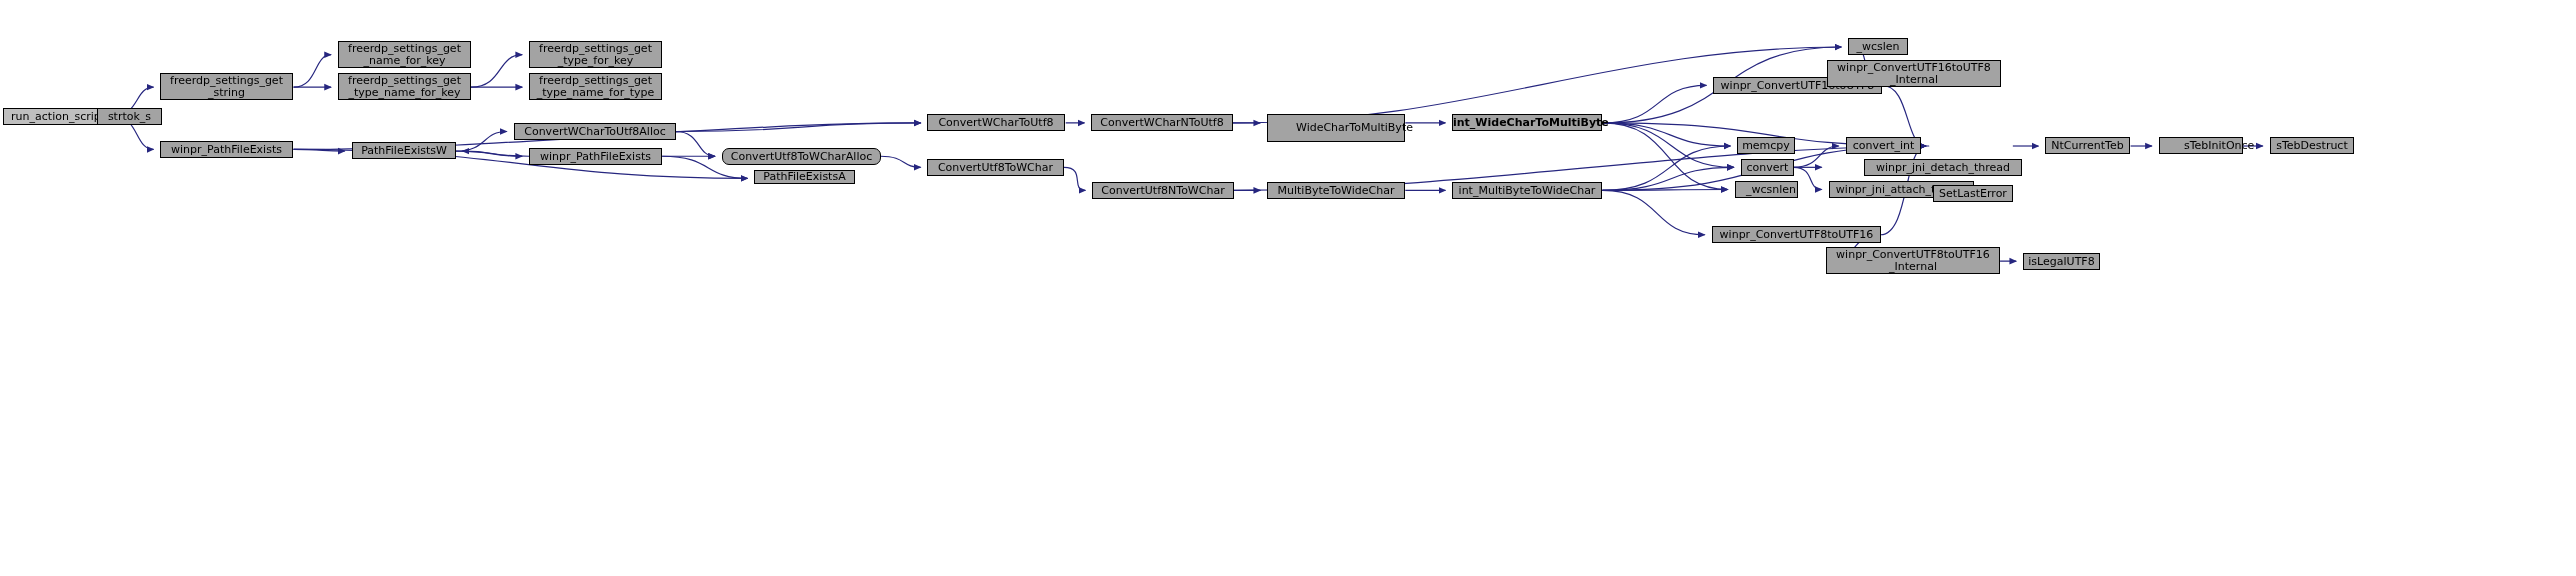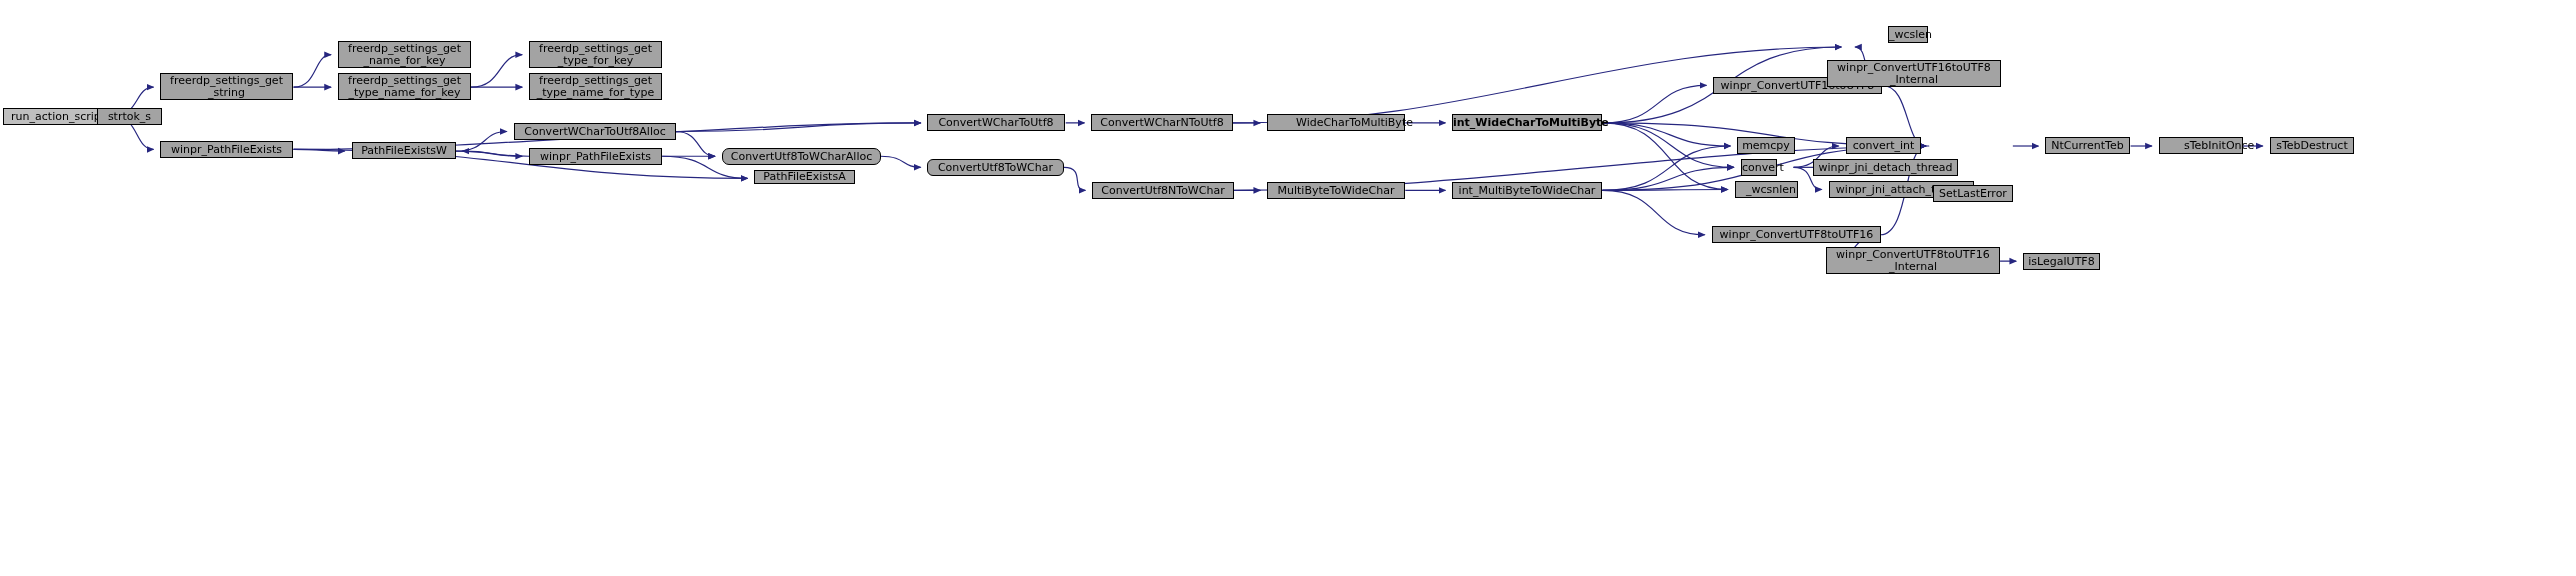--- a/index.html
+++ b/index.html
@@ -89,36 +89,36 @@
 _type_name_for_key</span></div>
       <div class="node" style="left: 529px; top: 73px; width: 133px; height: 27px;"><span>freerdp_settings_get
 _type_name_for_type</span></div>
       <div class="node" style="left: 160px; top: 141px; width: 133px; height: 17px;"><span>winpr_PathFileExists</span></div>
       <div class="node" style="left: 352px; top: 142px; width: 104px; height: 17px;"><span>PathFileExistsW</span></div>
       <div class="node" style="left: 514px; top: 123px; width: 162px; height: 17px;"><span>ConvertWCharToUtf8Alloc</span></div>
       <div class="node" style="left: 529px; top: 148px; width: 133px; height: 17px;"><span>winpr_PathFileExists</span></div>
       <div class="node" style="left: 722px; top: 148px; width: 159px; height: 17px; border-radius: 7px;"><span>ConvertUtf8ToWCharAlloc</span></div>
       <div class="node" style="left: 754px; top: 170px; width: 101px; height: 14px;"><span>PathFileExistsA</span></div>
       <div class="node" style="left: 927px; top: 114px; width: 138px; height: 17px;"><span>ConvertWCharToUtf8</span></div>
-      <div class="node" style="left: 927px; top: 159px; width: 137px; height: 17px; border-radius: 6px;"><span>ConvertUtf8ToWChar</span></div>
+      <div class="node" style="left: 927px; top: 159px; width: 137px; height: 17px;"><span>ConvertUtf8ToWChar</span></div>
       <div class="node" style="left: 1091px; top: 114px; width: 142px; height: 17px;"><span>ConvertWCharNToUtf8</span></div>
       <div class="node" style="left: 1092px; top: 182px; width: 142px; height: 17px;"><span>ConvertUtf8NToWChar</span></div>
-      <div class="node" style="left: 1267px; top: 114px; width: 138px; height: 17px; padding-left: 28px;"><span>WideCharToMultiByte</span></div>
+      <div class="node" style="left: 1267px; top: 114px; width: 138px; height: 28px; padding-left: 28px;"><span>WideCharToMultiByte</span></div>
       <div class="node" style="left: 1267px; top: 182px; width: 138px; height: 17px;"><span>MultiByteToWideChar</span></div>
       <div class="node" style="left: 1452px; top: 114px; width: 150px; height: 17px; font-weight: bold;"><span>int_WideCharToMultiByte</span></div>
       <div class="node" style="left: 1452px; top: 182px; width: 150px; height: 17px;"><span>int_MultiByteToWideChar</span></div>
-      <div class="node" style="left: 1848px; top: 26px; width: 40px; height: 17px; margin-left: 40px;"><span>_wcslen</span></div>
+      <div class="node" style="left: 1848px; top: 38px; width: 60px; height: 17px;"><span>_wcslen</span></div>
       <div class="node" style="left: 1713px; top: 77px; width: 169px; height: 17px;"><span>winpr_ConvertUTF16toUTF8</span></div>
       <div class="node" style="left: 1827px; top: 60px; width: 174px; height: 27px;"><span>winpr_ConvertUTF16toUTF8
 _Internal</span></div>
       <div class="node" style="left: 1737px; top: 137px; width: 58px; height: 17px;"><span>memcpy</span></div>
-      <div class="node" style="left: 1741px; top: 159px; width: 36px; height: 17px;"><span>convert</span></div>
+      <div class="node" style="left: 1741px; top: 159px; width: 53px; height: 17px;"><span>convert</span></div>
       <div class="node" style="left: 1735px; top: 181px; width: 63px; height: 17px; padding-left: 9px;"><span>_wcsnlen</span></div>
       <div class="node" style="left: 1846px; top: 137px; width: 75px; height: 17px;"><span>convert_int</span></div>
-      <div class="node" style="left: 1813px; top: 159px; width: 145px; height: 17px;"><span>winpr_jni_detach_thread</span></div>
+      <div class="node" style="left: 1864px; top: 159px; width: 158px; height: 17px;"><span>winpr_jni_detach_thread</span></div>
       <div class="node" style="left: 1829px; top: 181px; width: 145px; height: 17px;"><span>winpr_jni_attach_thread</span></div>
       <div class="node" style="left: 1712px; top: 226px; width: 169px; height: 17px;"><span>winpr_ConvertUTF8toUTF16</span></div>
       <div class="node" style="left: 1826px; top: 247px; width: 174px; height: 27px;"><span>winpr_ConvertUTF8toUTF16
 _Internal</span></div>
       <div class="node" style="left: 2023px; top: 253px; width: 77px; height: 17px;"><span>isLegalUTF8</span></div>
       <div class="node" style="left: 1933px; top: 137px; width: 80px; height: 17px; margin-top: 48px;"><span>SetLastError</span></div>
       <div class="node" style="left: 2045px; top: 137px; width: 85px; height: 17px;"><span>NtCurrentTeb</span></div>
       <div class="node" style="left: 2159px; top: 137px; width: 84px; height: 17px; padding-left: 24px;"><span>sTebInitOnce</span></div>
       <div class="node" style="left: 2270px; top: 137px; width: 84px; height: 17px;"><span>sTebDestruct</span></div>
     </div>

